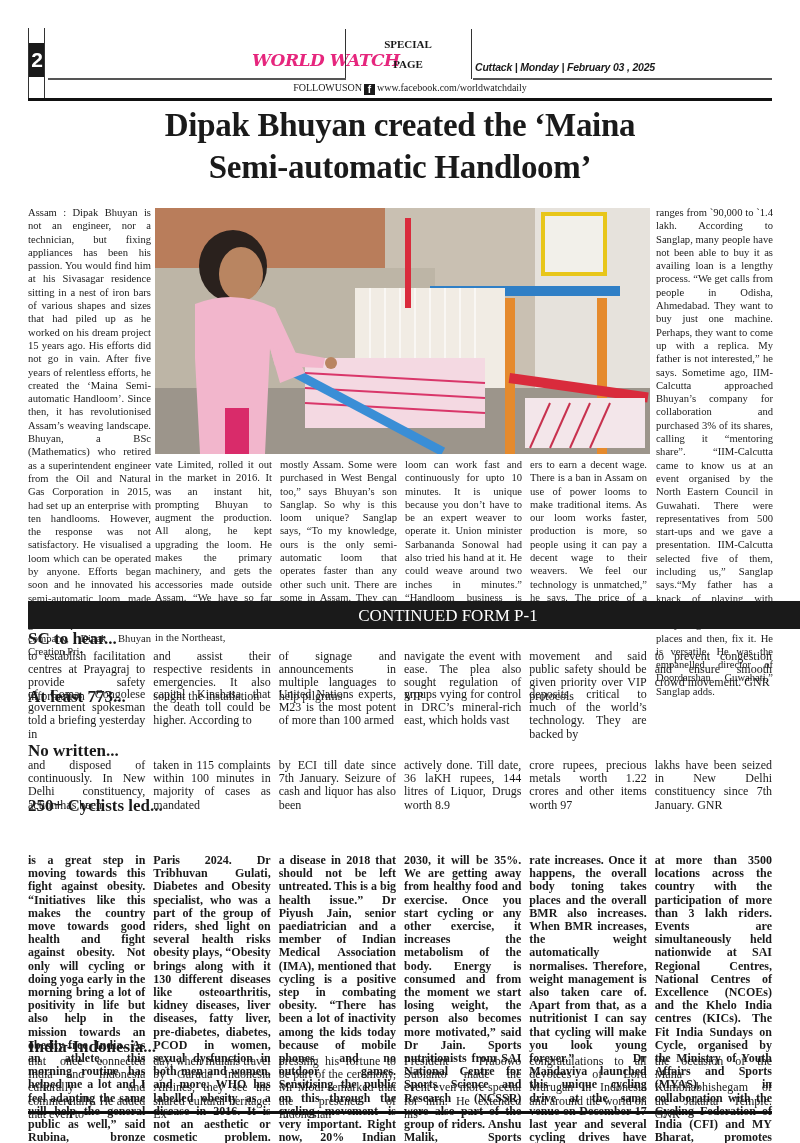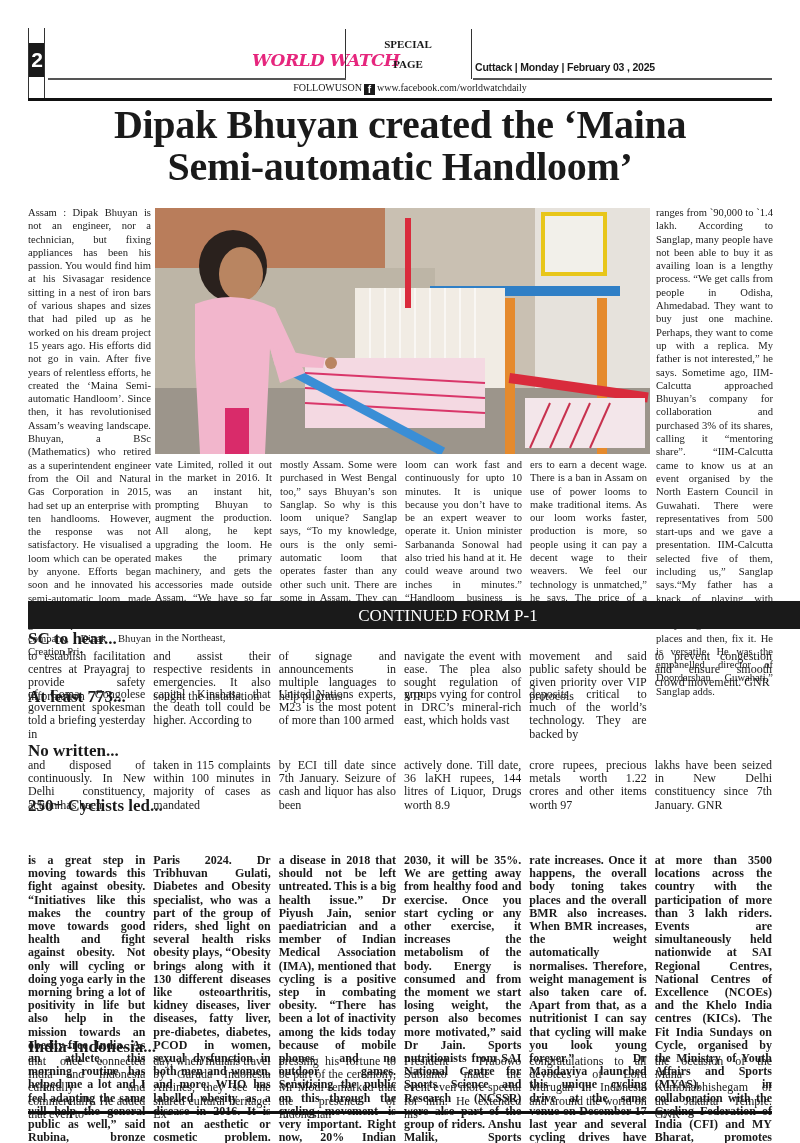--- a/index.html
+++ b/index.html
@@ -7,29 +7,29 @@
   .abs { position: absolute; }
 
   
   .mast-leftline { left: 28px; top: 28px; width: 1px; height: 72px; background: #333; }
   .mast-leftline2 { left: 44px; top: 28px; width: 1px; height: 72px; background: #333; }
   .page-num { left: 29px; top: 43px; width: 16px; height: 34px; background: #1a1a1a; color: #fff; font-family: "Liberation Sans", sans-serif; font-weight: bold; font-size: 21px; display: flex; align-items: center; justify-content: center; }
   .logo { left: 252px; top: 38px; width: 92px; height: 44px; font-family: "DejaVu Serif", serif; font-style: italic; font-weight: bold; font-size: 17px; color: #e6267d; line-height: 44px; letter-spacing: -0.5px; white-space: nowrap; }
   .vsep1 { left: 345px; top: 29px; width: 1px; height: 50px; background: #333; }
   .special { left: 348px; top: 34px; width: 120px; text-align: center; font-weight: bold; font-size: 11px; line-height: 20px; }
   .vsep3 { left: 471px; top: 29px; width: 1px; height: 50px; background: #333; }
-  .dateline { left: 475px; top: 61px; font-family: "Liberation Sans", sans-serif; font-weight: bold; font-size: 10.5px; letter-spacing: -0.2px; white-space: nowrap; }
+  .dateline { left: 475px; top: 61px; font-family: "Liberation Sans", sans-serif; font-weight: bold; font-size: 10.5px; letter-spacing: -0.2px; white-space: nowrap; font-style: italic; }
   .underline-left { left: 48px; top: 78px; width: 298px; height: 2px; background: #555; }
   .underline-right { left: 473px; top: 78px; width: 299px; height: 2px; background: #555; }
   .follow { left: 48px; top: 82px; width: 724px; text-align: center; font-size: 10px; white-space: nowrap; }
   .follow .fb { display: inline-block; width: 11px; height: 11px; background: #1a1a1a; color: #fff; font-family: "Liberation Sans", sans-serif; font-weight: bold; font-size: 10px; line-height: 12px; text-align: center; vertical-align: -2px; margin: 0 2px; }
   .mast-bottom { left: 28px; top: 98px; width: 744px; height: 3px; background: #111; }
 
   
-  .headline { left: 10px; top: 104px; width: 780px; text-align: center; font-weight: bold; font-size: 40px; line-height: 42px; letter-spacing: -0.3px; }
+  .headline { left: 10px; top: 104px; width: 780px; text-align: center; font-weight: bold; font-size: 33px; line-height: 42px; letter-spacing: -0.3px; }
 
   
   .col { font-size: 10.6px; line-height: 13.3px; text-align: justify; hyphens: manual; }
   .col p { margin: 0; }
   .c1 { left: 28px; top: 206px; width: 123px; }
   .photo { left: 155px; top: 208px; width: 495px; height: 246px; overflow: hidden; background: #b8b0a4; }
   .c2 { left: 155px; top: 458px; width: 117px; }
   .c3 { left: 280px; top: 458px; width: 117px; }
   .c4 { left: 405px; top: 458px; width: 117px; }
   .c5 { left: 530px; top: 458px; width: 117px; }

